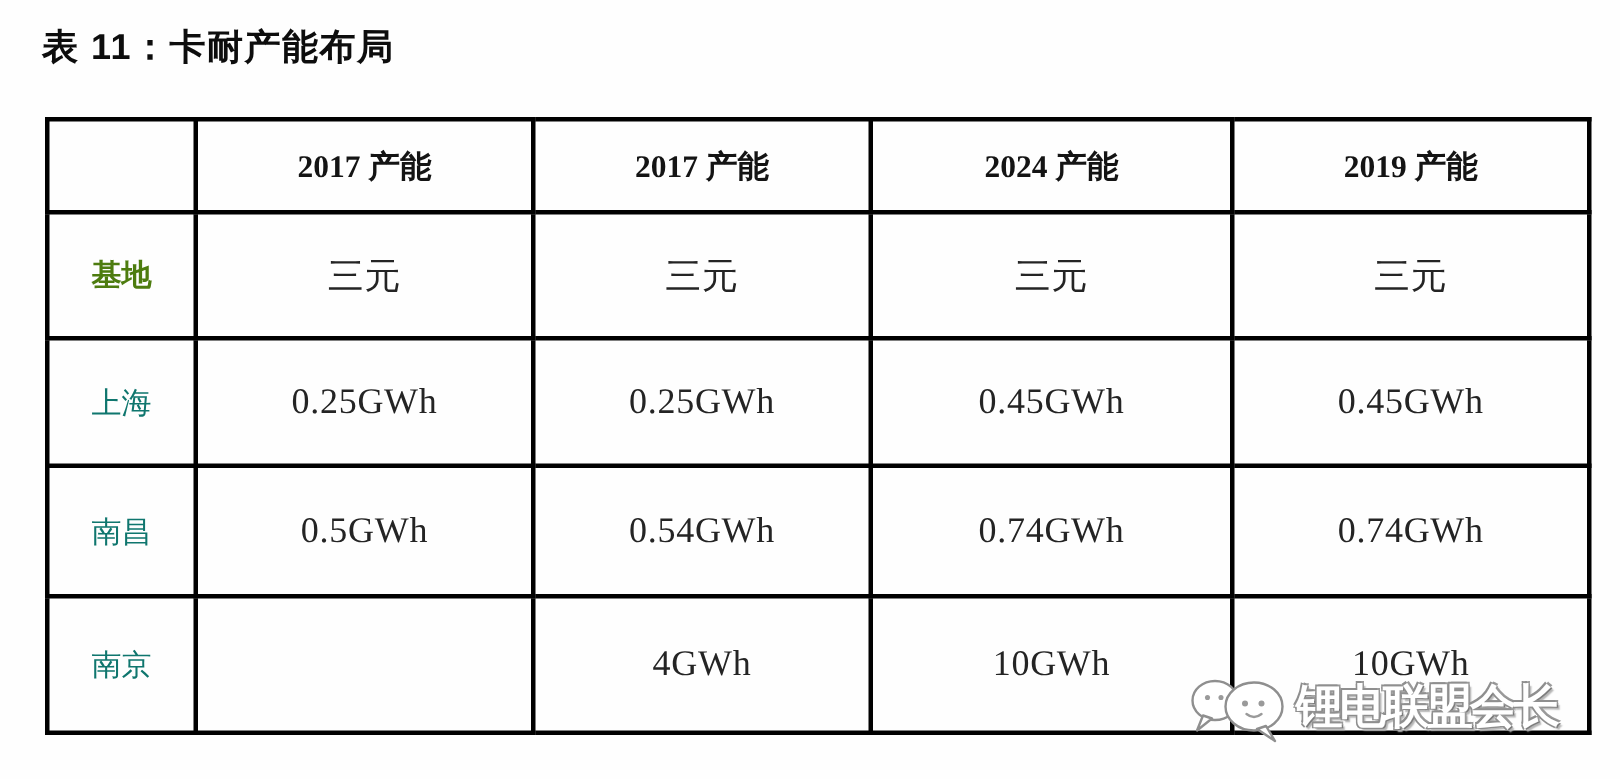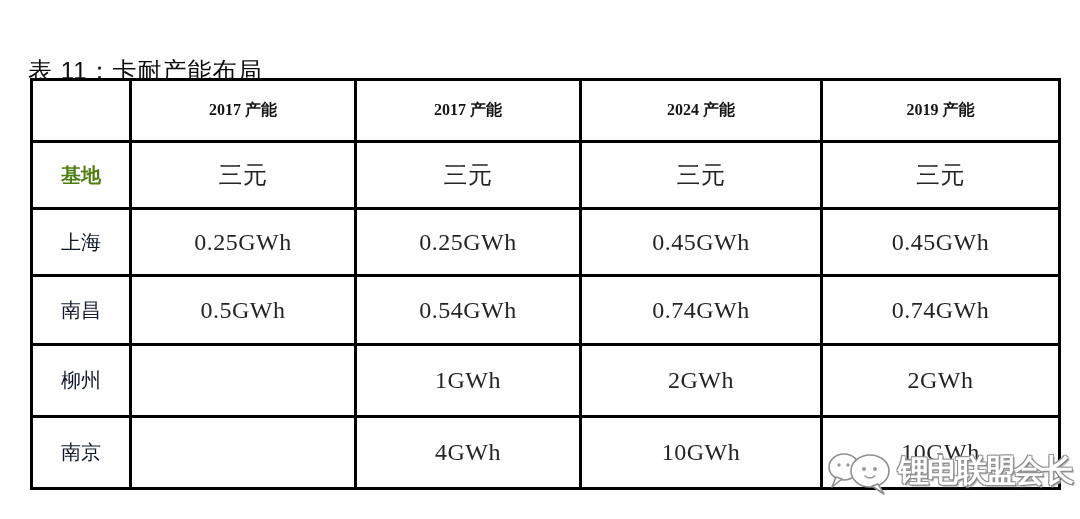--- a/index.html
+++ b/index.html
@@ -7,25 +7,24 @@
     width:1080px;height:519px;
     background:#fefefe;
     font-family:"Liberation Sans","DejaVu Sans",sans-serif;
     color:#1d1d1d;
     position:relative;
     overflow:hidden;
   }
   .page{position:absolute;inset:0;background:#fefefe;}
   .caption{
     position:absolute;left:28px;top:15px;
-    font-size:24px;font-weight:400;color:#0d0d0d;
+    font-size:24px;font-weight:700;color:#0d0d0d;
     letter-spacing:1px;
     font-family:"Liberation Sans","DejaVu Sans",sans-serif;
     white-space:nowrap;
-    margin-top:40px;
   }
   table.cap{
     position:absolute;left:30px;top:78px;
     width:1028px;height:412px;
     border-collapse:collapse;
     table-layout:fixed;
     background:#fefefe;
   }
   table.cap th, table.cap td{
     border:3px solid #000;
@@ -35,36 +34,36 @@
   }
   tr.r0{height:62px;}
   tr.r1{height:56px;}
   tr.r2{height:56px;}
   tr.r3{height:58px;}
   tr.r4{height:60px;}
   tr.r5{height:60px;}
   tr.r6{height:60px;}
   .head-cell{
     font-family:"Liberation Serif","DejaVu Serif",serif;
-    font-size:16px;font-weight:700;color:#141414;
+    font-size:21px;font-weight:700;color:#141414;
   }
   .row-label{
-    font-size:20px;font-weight:400;color:#0f172a;
+    font-size:20px;font-weight:400;color:#0f766e;
     font-family:"Liberation Sans","DejaVu Sans",sans-serif;
   }
   .row-label.bold{font-weight:700;color:#4d7c0f;}
   .val-cell{
     font-family:"Liberation Serif","DejaVu Serif",serif;
     font-size:24px;font-weight:400;color:#242424;
     letter-spacing:0.5px;
   }
   .val-cell.bold-row{color:#1d1d1d;}
   
   .watermark{
-    position:absolute;left:826px;top:440px;
+    position:absolute;left:792px;top:440px;
     width:246px;height:62px;
     display:flex;align-items:center;
     z-index:6;pointer-events:none;
   }
   .wm-icon{flex:0 0 auto;margin-right:2px;}
   .wm-text{
     font-size:31px;font-weight:700;
     color:#ffffff;
     letter-spacing:-2px;
     white-space:nowrap;
@@ -116,27 +115,20 @@
         <td class="val-cell">0.45GWh</td>
         <td class="val-cell">0.45GWh</td>
       </tr>
       <tr class="r3">
         <td class="row-label">南昌</td>
         <td class="val-cell">0.5GWh</td>
         <td class="val-cell">0.54GWh</td>
         <td class="val-cell">0.74GWh</td>
         <td class="val-cell">0.74GWh</td>
       </tr>
-      <tr class="r4">
-        <td class="row-label">柳州</td>
-        <td class="val-cell"></td>
-        <td class="val-cell">1GWh</td>
-        <td class="val-cell">2GWh</td>
-        <td class="val-cell">2GWh</td>
-      </tr>
       <tr class="r5">
         <td class="row-label">南京</td>
         <td class="val-cell"></td>
         <td class="val-cell">4GWh</td>
         <td class="val-cell">10GWh</td>
         <td class="val-cell">10GWh</td>
       </tr>
     </tbody>
   </table>
 

